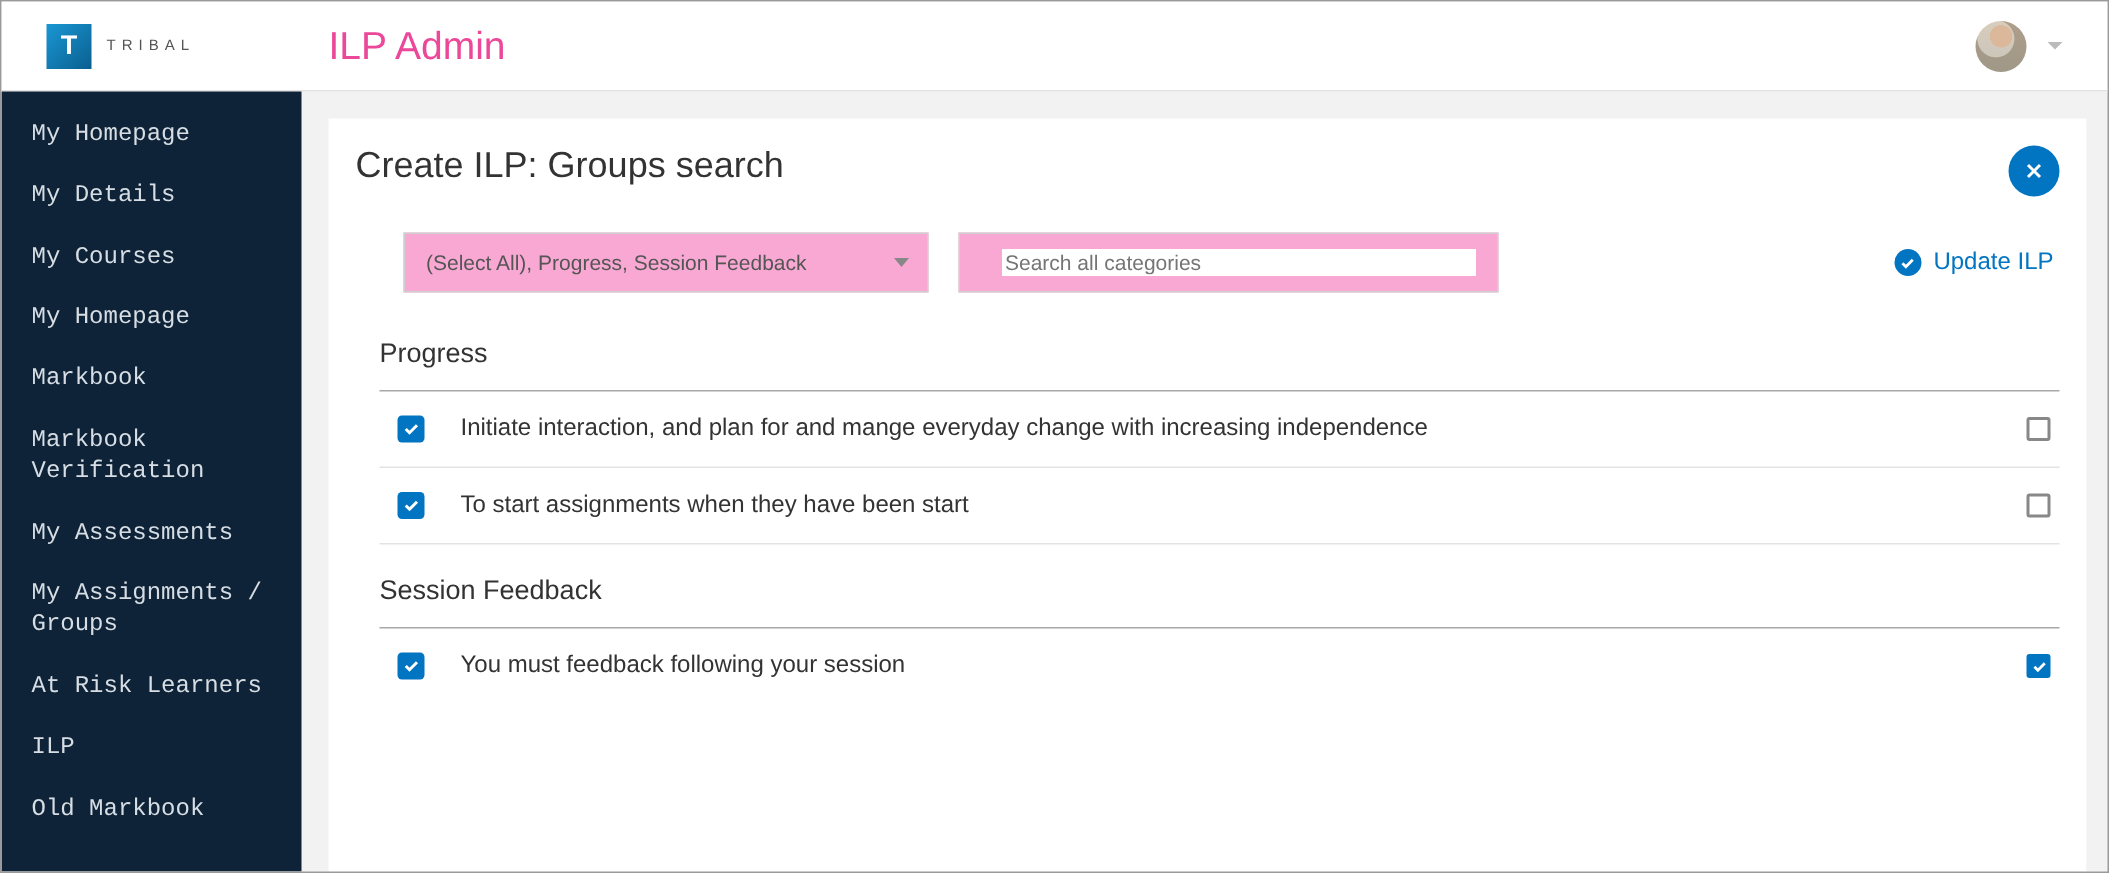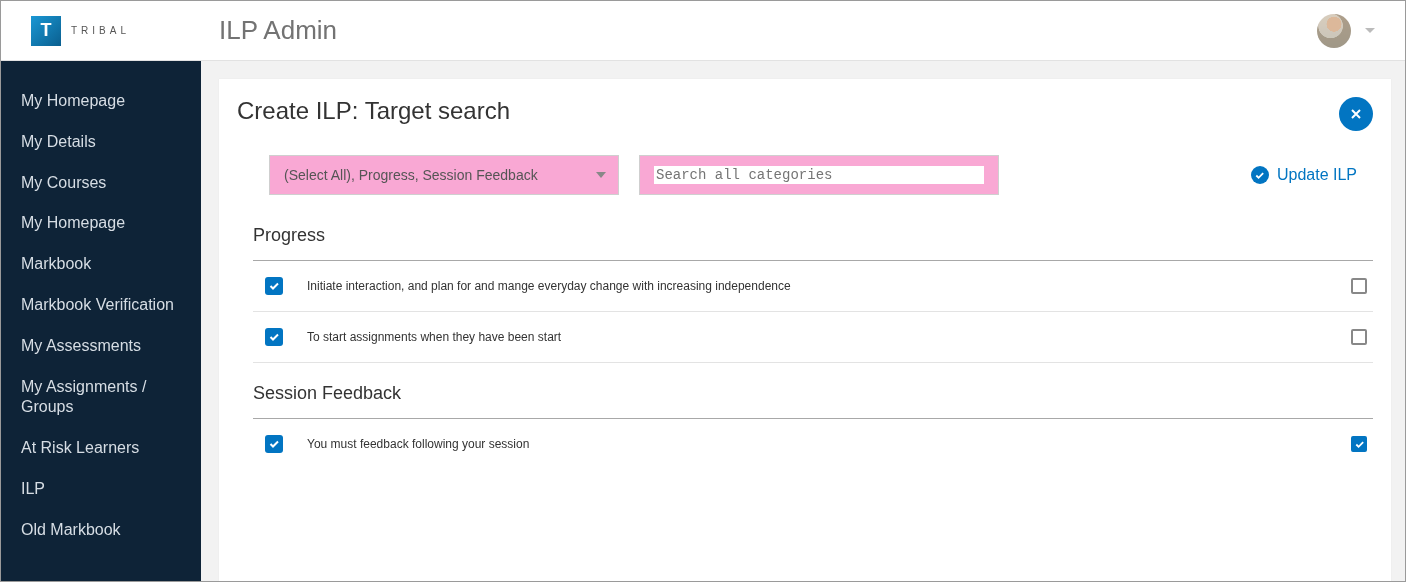--- a/index.html
+++ b/index.html
@@ -51,21 +51,21 @@
   }
   .logo-word {
     letter-spacing: 4px;
     font-weight: 500;
     color: #555;
     font-size: 10px;
   }
   .page-title-top {
     font-size: 26px;
     font-weight: 400;
-    color: #737373;
+    color: #ec4899;
   }
   .avatar-wrap {
     margin-left: auto;
     display: flex;
     align-items: center;
     gap: 8px;
   }
   .avatar {
     width: 34px;
     height: 34px;
@@ -91,22 +91,23 @@
     border-top: 5px solid #bbb;
     margin-left: 6px;
   }
   .layout {
     display: flex;
     height: calc(582px - 62px);
   }
   .sidebar {
     width: 200px;
     background: var(--sidebar-bg);
-    padding-top: 20px;
+    padding-top: 8px;
     flex: 0 0 200px;
+    font-family: Liberation Mono, monospace;
   }
   .sidebar-item {
     color: var(--sidebar-text);
     font-size: 16px;
     padding: 10px 20px;
     line-height: 1.3;
     cursor: pointer;
   }
   .content-area {
     flex: 1;
@@ -157,25 +158,26 @@
     padding: 0 14px;
   }
   .select-box { width: 350px; position: relative; cursor: pointer; }
   .select-box .caret {
     position: absolute; right: 12px; top: 50%; transform: translateY(-50%);
     width:0;height:0;border-left:5px solid transparent;border-right:5px solid transparent;border-top:6px solid #888;
   }
   .search-box { width: 360px; }
   .search-box input {
     border: none; outline: none; width: 100%; font-size: 14px; color:#555;
-    font-family: Liberation Mono, monospace;
+    font-family: Liberation Sans, sans-serif;
+    margin-left: 14px;
   }
   .update-link {
     margin-left: auto;
-    margin-right: 16px;
+    margin-right: 4px;
     display: flex;
     align-items: center;
     gap: 8px;
     color: var(--accent-blue);
     font-size: 16px;
     cursor: pointer;
   }
   .check-circle {
     width: 18px; height: 18px; border-radius: 50%;
     background: var(--accent-blue);
@@ -193,21 +195,21 @@
   .section hr {
     border: none;
     border-top: 1.5px solid #a8a8a8;
     margin: 0;
   }
   .row {
     display: flex;
     align-items: center;
     padding: 16px 6px 16px 12px;
     border-bottom: 1px solid #e3e3e3;
-    font-size: 12px;
+    font-size: 16px;
     color: #333;
   }
   .row .filled-check {
     width: 18px; height: 18px;
     background: var(--accent-blue);
     border-radius: 3px;
     display:flex;align-items:center;justify-content:center;
     margin-right: 24px;
     flex: 0 0 18px;
     cursor:pointer;
@@ -256,21 +258,21 @@
     <div class="sidebar-item">Markbook Verification</div>
     <div class="sidebar-item">My Assessments</div>
     <div class="sidebar-item">My Assignments / Groups</div>
     <div class="sidebar-item">At Risk Learners</div>
     <div class="sidebar-item">ILP</div>
     <div class="sidebar-item">Old Markbook</div>
   </nav>
 
   <main class="content-area">
     <div class="panel">
-      <div class="panel-title">Create ILP: Target search</div>
+      <div class="panel-title">Create ILP: Groups search</div>
 
       <div class="close-circle">
         <svg viewBox="0 0 24 24" fill="none" stroke="currentColor" stroke-width="3">
             <path d="M6 6l12 12M18 6L6 18"></path>
           </svg>
       </div>
 
       <div class="filter-row">
         <div class="select-box">
           <span>(Select All), Progress, Session Feedback</span>

